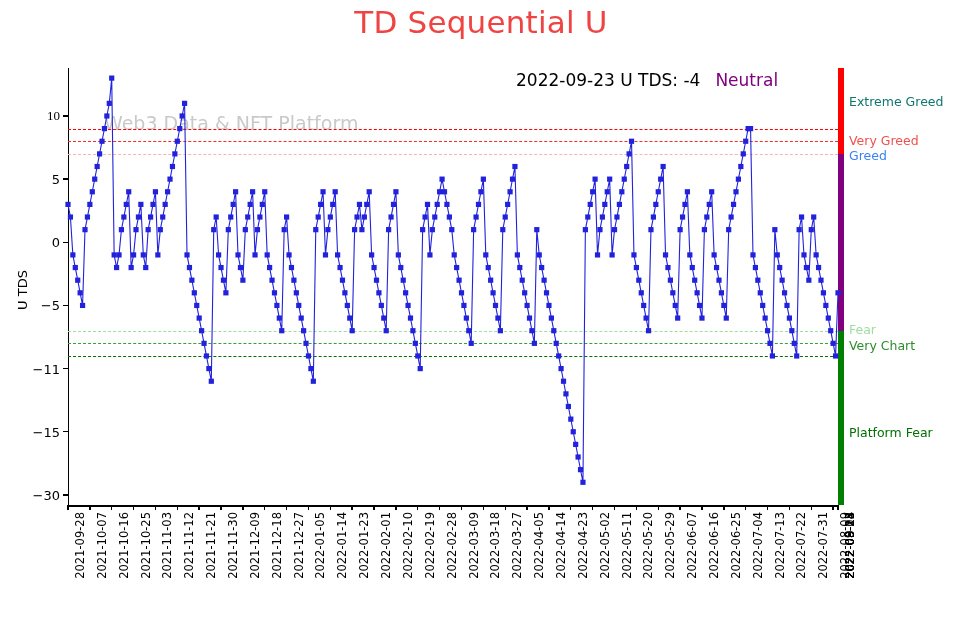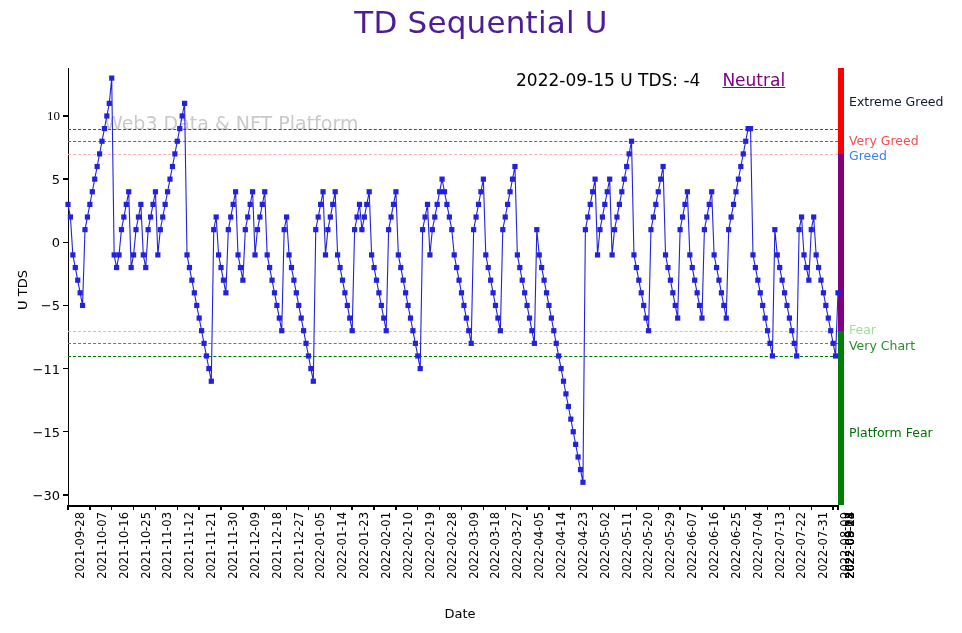--- a/index.html
+++ b/index.html
@@ -1,21 +1,21 @@
 <!DOCTYPE html>
 <html><head>
 <meta charset="utf-8">
 <style>
   html,body{margin:0;padding:0;background:#ffffff;}
   body{width:962px;height:633px;font-family:"DejaVu Sans","Liberation Sans",sans-serif;overflow:hidden;}
   #root{position:relative;width:962px;height:633px;}
 
   #chart-title{
     position:absolute;left:0;top:4px;width:962px;text-align:center;
-    font-size:31px;color:#4c1d95;letter-spacing:.2px;
+    font-size:31px;color:#ef4444;letter-spacing:.2px;
   }
 
   
   #plot{
     position:absolute;left:68px;top:68px;width:770px;height:437px;
     border-left:1.6px solid #000;
     box-sizing:border-box;
   }
   #xaxis-line{position:absolute;left:68px;top:505px;width:770px;height:1.6px;background:#000;}
 
@@ -41,39 +41,38 @@
 
   
   .statusbar{position:absolute;left:838px;width:6px;}
 
   .zone-label{position:absolute;left:849px;font-size:12.5px;white-space:nowrap;transform:translateY(-50%);}
 
   #watermark1{position:absolute;left:104px;top:88px;font-size:19px;color:#c9c9c9;}
   #watermark2{position:absolute;left:104px;top:112px;font-size:19px;color:#c9c9c9;}
 
   #readout{position:absolute;left:516px;top:70px;font-size:17px;color:#000;white-space:nowrap;}
-  #readout-state{color:#800080;margin-left:22px;text-decoration:underline;}
+  #readout-state{color:#800080;margin-left:15px;}
 
   svg.series{position:absolute;left:0;top:0;overflow:visible;}
 </style>
 </head>
 <body>
 
 <div id="root">
 
   <div id="chart-title">TD Sequential U</div>
 
   <div id="readout" style="z-index: 4;">
-    <span>2022-09-15 U TDS: -4</span><span id="readout-state">Neutral</span>
+    <span>2022-09-23 U TDS: -4</span><span id="readout-state">Neutral</span>
   </div>
 
   <div id="watermark2" style="z-index: 0;">Web3 Data &amp; NFT Platform</div>
 
   <div id="ylabel">U TDS</div>
-  <div id="xlabel">Date</div>
 
   <div id="plot"></div>
   <div id="xaxis-line"></div>
 
   <svg class="series" width="962" height="633" style="z-index: 2;">
       <polyline points="68.00,204.40 70.43,217.03 72.86,254.92 75.29,267.55 77.72,280.18 80.15,292.82 82.57,305.45 85.00,229.66 87.43,217.03 89.86,204.40 92.29,191.77 94.72,179.14 97.15,166.51 99.58,153.88 102.01,141.25 104.44,128.62 106.86,115.99 109.29,103.36 111.72,78.10 114.15,254.92 116.58,267.55 119.01,254.92 121.44,229.66 123.87,217.03 126.30,204.40 128.73,191.77 131.15,267.55 133.58,254.92 136.01,229.66 138.44,217.03 140.87,204.40 143.30,254.92 145.73,267.55 148.16,229.66 150.59,217.03 153.02,204.40 155.44,191.77 157.87,254.92 160.30,229.66 162.73,217.03 165.16,204.40 167.59,191.77 170.02,179.14 172.45,166.51 174.88,153.88 177.31,141.25 179.74,128.62 182.16,115.99 184.59,103.36 187.02,254.92 189.45,267.55 191.88,280.18 194.31,292.82 196.74,305.45 199.17,318.08 201.60,330.71 204.03,343.34 206.45,355.97 208.88,368.60 211.31,381.23 213.74,229.66 216.17,217.03 218.60,254.92 221.03,267.55 223.46,280.18 225.89,292.82 228.32,229.66 230.74,217.03 233.17,204.40 235.60,191.77 238.03,254.92 240.46,267.55 242.89,280.18 245.32,229.66 247.75,217.03 250.18,204.40 252.61,191.77 255.03,254.92 257.46,229.66 259.89,217.03 262.32,204.40 264.75,191.77 267.18,254.92 269.61,267.55 272.04,280.18 274.47,292.82 276.90,305.45 279.32,318.08 281.75,330.71 284.18,229.66 286.61,217.03 289.04,254.92 291.47,267.55 293.90,280.18 296.33,292.82 298.76,305.45 301.19,318.08 303.62,330.71 306.04,343.34 308.47,355.97 310.90,368.60 313.33,381.23 315.76,229.66 318.19,217.03 320.62,204.40 323.05,191.77 325.48,254.92 327.91,229.66 330.33,217.03 332.76,204.40 335.19,191.77 337.62,254.92 340.05,267.55 342.48,280.18 344.91,292.82 347.34,305.45 349.77,318.08 352.20,330.71 354.62,229.66 357.05,217.03 359.48,204.40 361.91,229.66 364.34,217.03 366.77,204.40 369.20,191.77 371.63,254.92 374.06,267.55 376.49,280.18 378.91,292.82 381.34,305.45 383.77,318.08 386.20,330.71 388.63,229.66 391.06,217.03 393.49,204.40 395.92,191.77 398.35,254.92 400.78,267.55 403.21,280.18 405.63,292.82 408.06,305.45 410.49,318.08 412.92,330.71 415.35,343.34 417.78,355.97 420.21,368.60 422.64,229.66 425.07,217.03 427.50,204.40 429.92,254.92 432.35,229.66 434.78,217.03 437.21,204.40 439.64,191.77 442.07,179.14 444.50,191.77 446.93,204.40 449.36,217.03 451.79,229.66 454.21,254.92 456.64,267.55 459.07,280.18 461.50,292.82 463.93,305.45 466.36,318.08 468.79,330.71 471.22,343.34 473.65,229.66 476.08,217.03 478.50,204.40 480.93,191.77 483.36,179.14 485.79,254.92 488.22,267.55 490.65,280.18 493.08,292.82 495.51,305.45 497.94,318.08 500.37,330.71 502.79,229.66 505.22,217.03 507.65,204.40 510.08,191.77 512.51,179.14 514.94,166.51 517.37,254.92 519.80,267.55 522.23,280.18 524.66,292.82 527.09,305.45 529.51,318.08 531.94,330.71 534.37,343.34 536.80,229.66 539.23,254.92 541.66,267.55 544.09,280.18 546.52,292.82 548.95,305.45 551.38,318.08 553.80,330.71 556.23,343.34 558.66,355.97 561.09,368.60 563.52,381.23 565.95,393.86 568.38,406.49 570.81,419.12 573.24,431.75 575.67,444.38 578.09,457.01 580.52,469.64 582.95,482.27 585.38,229.66 587.81,217.03 590.24,204.40 592.67,191.77 595.10,179.14 597.53,254.92 599.96,229.66 602.38,217.03 604.81,204.40 607.24,191.77 609.67,179.14 612.10,254.92 614.53,229.66 616.96,217.03 619.39,204.40 621.82,191.77 624.25,179.14 626.68,166.51 629.10,153.88 631.53,141.25 633.96,254.92 636.39,267.55 638.82,280.18 641.25,292.82 643.68,305.45 646.11,318.08 648.54,330.71 650.97,229.66 653.39,217.03 655.82,204.40 658.25,191.77 660.68,179.14 663.11,166.51 665.54,254.92 667.97,267.55 670.40,280.18 672.83,292.82 675.26,305.45 677.68,318.08 680.11,229.66 682.54,217.03 684.97,204.40 687.40,191.77 689.83,254.92 692.26,267.55 694.69,280.18 697.12,292.82 699.55,305.45 701.97,318.08 704.40,229.66 706.83,217.03 709.26,204.40 711.69,191.77 714.12,254.92 716.55,267.55 718.98,280.18 721.41,292.82 723.84,305.45 726.26,318.08 728.69,229.66 731.12,217.03 733.55,204.40 735.98,191.77 738.41,179.14 740.84,166.51 743.27,153.88 745.70,141.25 748.13,128.62 750.56,128.62 752.98,254.92 755.41,267.55 757.84,280.18 760.27,292.82 762.70,305.45 765.13,318.08 767.56,330.71 769.99,343.34 772.42,355.97 774.85,229.66 777.27,254.92 779.70,267.55 782.13,280.18 784.56,292.82 786.99,305.45 789.42,318.08 791.85,330.71 794.28,343.34 796.71,355.97 799.14,229.66 801.56,217.03 803.99,254.92 806.42,267.55 808.85,280.18 811.28,229.66 813.71,217.03 816.14,254.92 818.57,267.55 821.00,280.18 823.43,292.82 825.85,305.45 828.28,318.08 830.71,330.71 833.14,343.34 835.57,355.97 838.00,292.82" fill="none" stroke="#2222dd" stroke-width="1.1"></polyline>
       <g>
         <rect x="65.40" y="201.80" width="5.2" height="5.2" fill="#2222dd"></rect>
         <rect x="67.83" y="214.43" width="5.2" height="5.2" fill="#2222dd"></rect>
         <rect x="70.26" y="252.32" width="5.2" height="5.2" fill="#2222dd"></rect>
@@ -397,21 +396,21 @@
     <div id="dyn" style="z-index: 3;">
       <div class="statusbar" style="top: 68px; height: 85.8844px; background: rgb(255, 0, 0);"></div>
       <div class="statusbar" style="top: 153.884px; height: 176.821px; background: rgb(128, 0, 128);"></div>
       <div class="statusbar" style="top: 330.705px; height: 174.295px; background: rgb(0, 128, 0);"></div>
       <div class="thresh" style="top: 128.624px; border-top-color: rgb(255, 0, 0); border-top-style: dashed;"></div>
       <div class="thresh" style="top: 141.254px; border-top-color: rgb(240, 48, 48); border-top-style: dashed;"></div>
       <div class="thresh" style="top: 153.884px; border-top-color: rgb(255, 176, 176); border-top-style: dashed;"></div>
       <div class="thresh" style="top: 330.705px; border-top-color: rgb(160, 221, 160); border-top-style: dashed;"></div>
       <div class="thresh" style="top: 343.335px; border-top-color: rgb(56, 160, 56); border-top-style: dashed;"></div>
       <div class="thresh" style="top: 355.965px; border-top-color: rgb(0, 112, 0); border-top-style: dashed;"></div>
-      <div class="zone-label" style="top: 100.838px; color: #0f172a;">Extreme Greed</div>
+      <div class="zone-label" style="top: 100.838px; color: #0f766e;">Extreme Greed</div>
       <div class="zone-label" style="top: 139.991px; color: rgb(240, 80, 80);">Very Greed</div>
       <div class="zone-label" style="top: 155.147px; color: #3b82f6;">Greed</div>
       <div class="zone-label" style="top: 329.442px; color: rgb(160, 221, 160);">Fear</div>
       <div class="zone-label" style="top: 344.598px; color: rgb(46, 139, 46);">Very Chart</div>
       <div class="zone-label" style="top: 431.746px; color: rgb(0, 112, 0);">Platform Fear</div>
       <div class="ytick-label" style="top: 115.994px; left: 14px; font-family: Liberation Serif, serif;">10</div>
       <div style="position: absolute; left: 63px; top: 115.294px; width: 5px; height: 1.4px; background: rgb(0, 0, 0);"></div>
       <div class="ytick-label" style="top: 179.145px; left: 14px;">5</div>
       <div style="position: absolute; left: 63px; top: 178.445px; width: 5px; height: 1.4px; background: rgb(0, 0, 0);"></div>
       <div class="ytick-label" style="top: 242.295px; left: 14px;">0</div>

